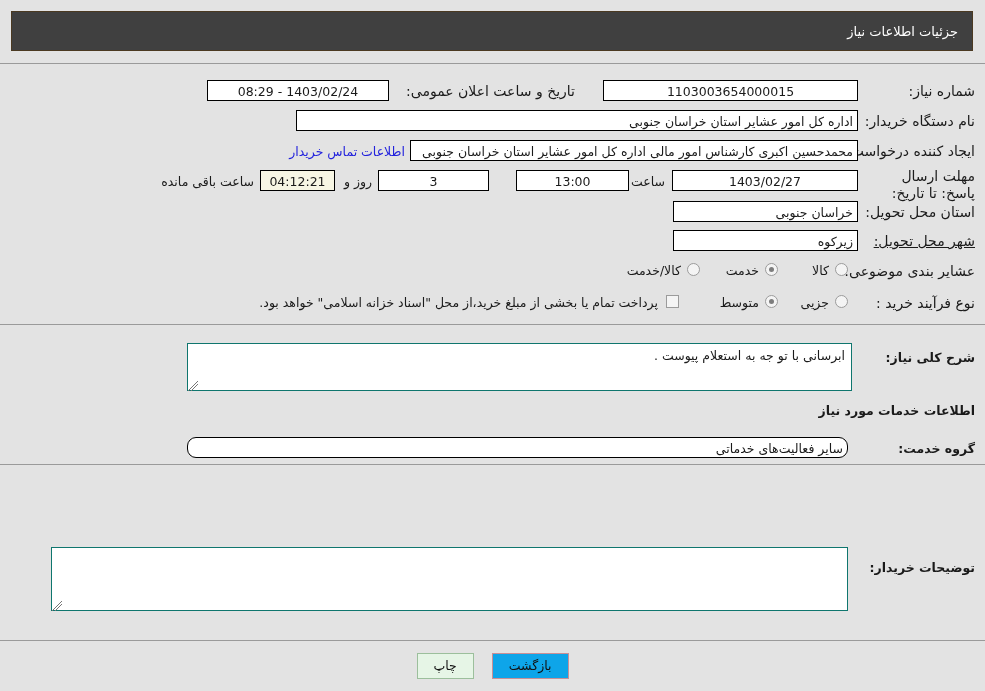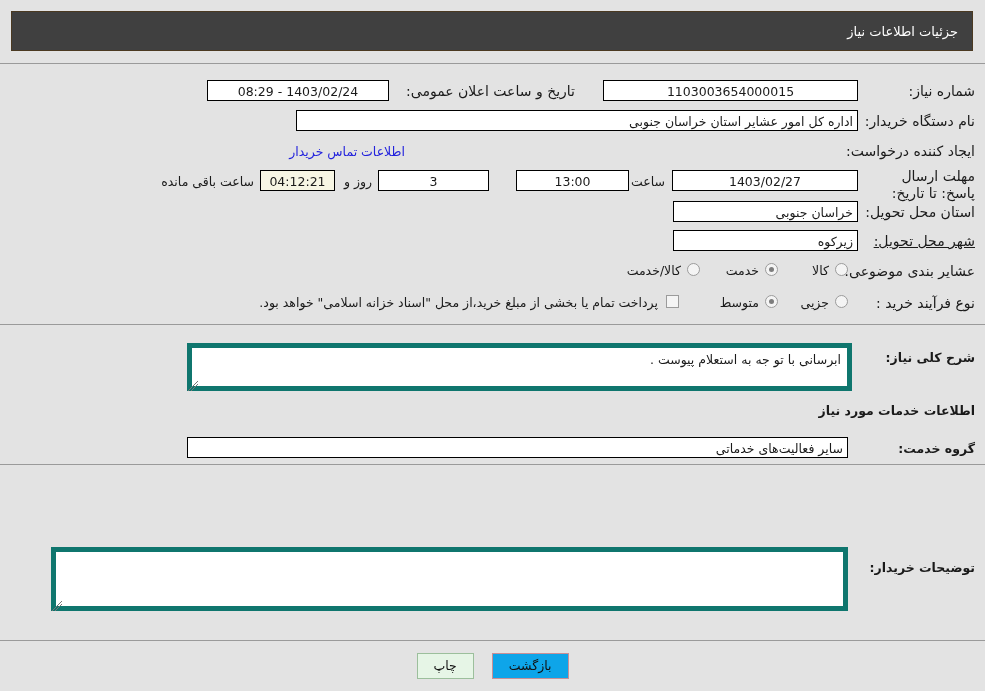--- a/index.html
+++ b/index.html
@@ -124,21 +124,21 @@
     border: 1px solid #9b9b9b;
     background: #f4f4f4;
     box-sizing: border-box;
   }
 
   
   .tbox {
     position: absolute;
     box-sizing: border-box;
     background: #ffffff;
-    border: 5px solid #0f766e;
+    border: 1px solid #0f766e;
     font-size: 12.5px;
     color: #1a1a1a;
     padding: 4px 6px;
     text-align: right;
     overflow: hidden;
   }
   .resizer {
     position: absolute;
     width: 12px;
     height: 12px;
@@ -231,20 +231,21 @@
     <div class="lbl" style="right:10px; top:20px; width:110px;">شماره نیاز:</div>
     <div class="fld" style="right:127px; top:16px; width:255px;">1103003654000015</div>
 
     <div class="lbl" style="right:410px; top:20px; width:180px;">تاریخ و ساعت اعلان عمومی:</div>
     <div class="fld" style="right:596px; top:16px; width:182px;">1403/02/24 - 08:29</div>
 
     <div class="lbl" style="right:10px; top:50px; width:120px;">نام دستگاه خریدار:</div>
     <div class="fld rt" style="right:127px; top:46px; width:562px;">اداره کل امور عشایر استان خراسان جنوبی</div>
 
     <div class="lbl" style="right:10px; top:80px; width:125px;">ایجاد کننده درخواست:</div>
+    <div class="fld rt" style="right:127px; top:76px; width:448px;">محمدحسین اکبری کارشناس امور مالی اداره کل امور عشایر استان خراسان جنوبی</div>
     <div class="link" style="right:580px; top:80px;">اطلاعات تماس خریدار</div>
 
     <div class="lbl" style="right:10px; top:104px; width:110px; white-space:normal; line-height:17px;">مهلت ارسال پاسخ: تا تاریخ:</div>
     <div class="fld" style="right:127px; top:106px; width:186px;">1403/02/27</div>
     <div class="plain" style="right:320px; top:110px;">ساعت</div>
     <div class="fld" style="right:356px; top:106px; width:113px;">13:00</div>
     <div class="fld" style="right:496px; top:106px; width:111px;">3</div>
     <div class="plain" style="right:613px; top:110px;">روز و</div>
     <div class="fld timer" style="right:650px; top:106px; width:75px;">04:12:21</div>
     <div class="plain" style="right:731px; top:110px;">ساعت باقی مانده</div>
@@ -280,21 +281,21 @@
     <div class="resizer" style="right:786px; top:52px;">
       <svg width="12" height="12" viewBox="0 0 12 12">
         <line x1="1" y1="11" x2="11" y2="1" stroke="#777" stroke-width="1"></line>
         <line x1="4" y1="11" x2="11" y2="4" stroke="#777" stroke-width="1"></line>
       </svg>
     </div>
 
     <div class="sect" style="right:10px; top:78px;">اطلاعات خدمات مورد نیاز</div>
 
     <div class="sect" style="right:10px; top:116px;">گروه خدمت:</div>
-    <div class="fld rt" style="right:137px; top:112px; width:661px;">سایر فعالیت‌های خدماتی</div>
+    <div class="fld rt" style="right:137px; top:112px; width:661px;border-radius:9px;">سایر فعالیت‌های خدماتی</div>
   </div>
 
   <table class="tbl">
     <thead>
       <tr>
         <th style="width:48px;">ردیف</th>
         <th style="width:107px;">کد خدمت</th>
         <th style="width:368px;">نام خدمت</th>
         <th style="width:130px;">واحد اندازه گیری</th>
         <th style="width:128px;">تعداد / مقدار</th>

